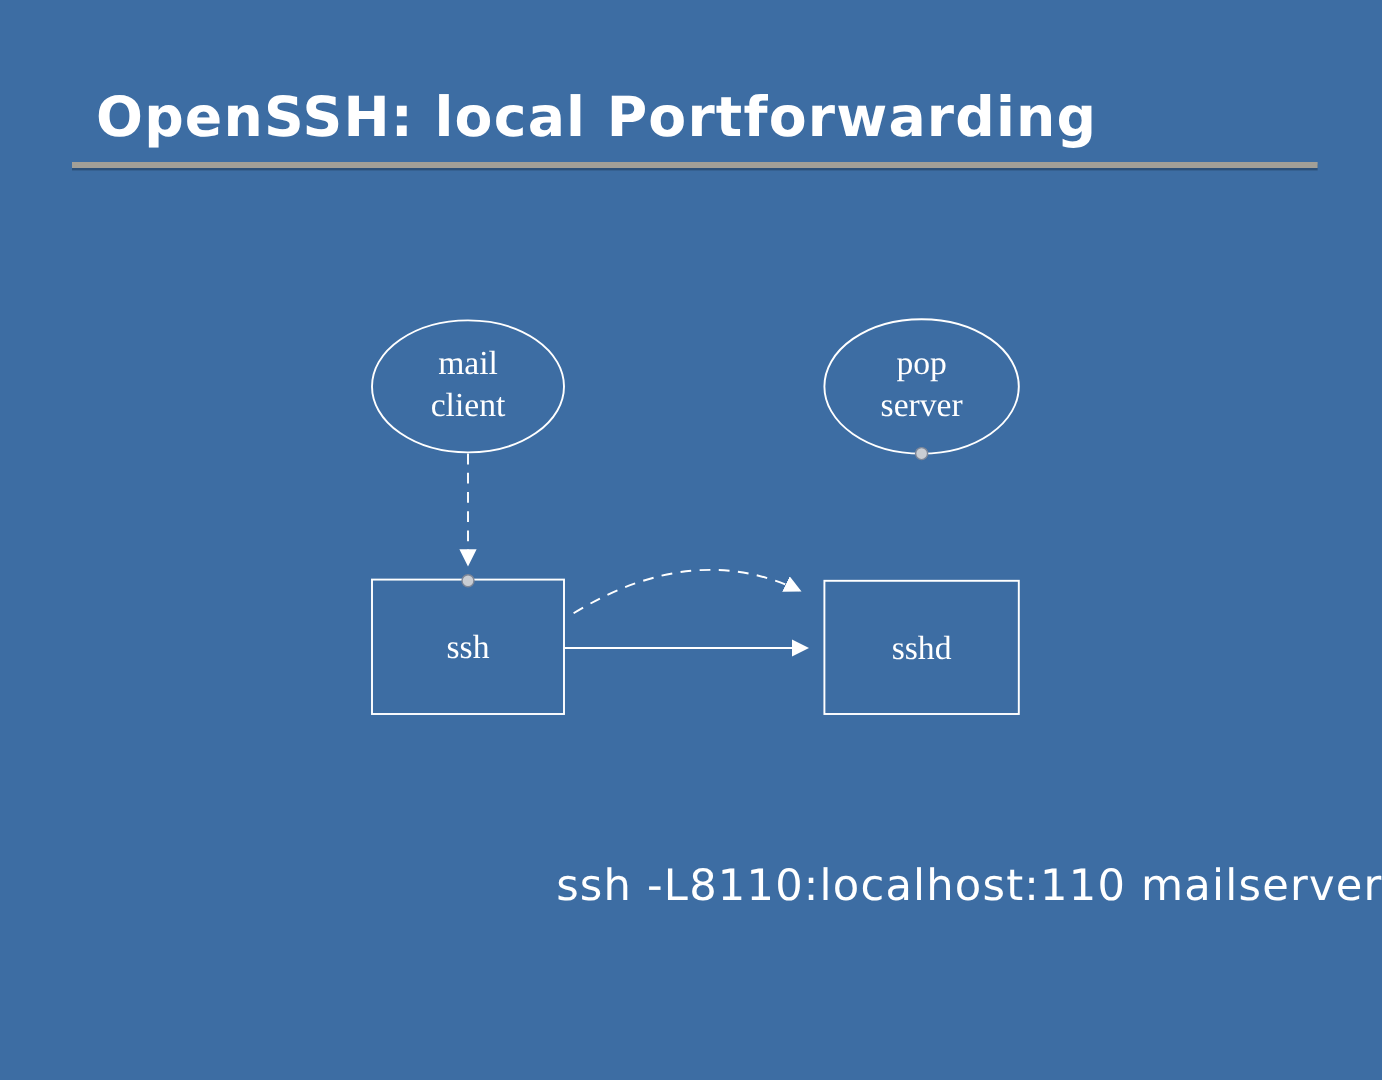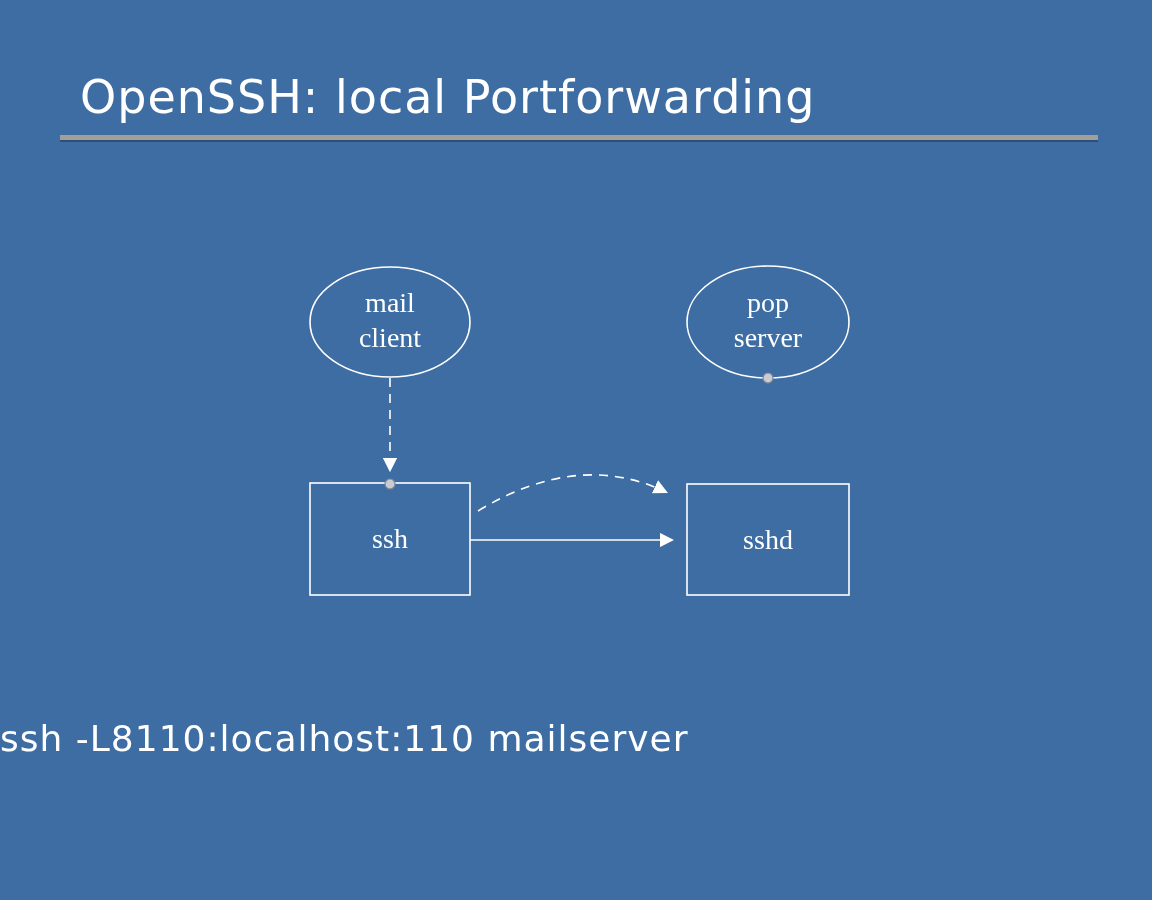--- a/index.html
+++ b/index.html
@@ -14,21 +14,21 @@
     overflow: hidden;
     font-family: "DejaVu Sans", sans-serif;
   }
   .title {
     position: absolute;
     left: 80px;
     top: 70px;
     margin: 0;
     color: #ffffff;
     font-size: 46px;
-    font-weight: 400;
+    font-weight: 700;
     letter-spacing: 1px;
     white-space: nowrap;
   }
   .title-rule {
     position: absolute;
     left: 60px;
     top: 135px;
     width: 1038px;
     height: 5px;
     background: #a29f97;
@@ -63,21 +63,21 @@
   .node-label {
     font-family: "Liberation Serif", "DejaVu Serif", serif;
     font-size: 28px;
     fill: #ffffff;
   }
   .command {
     position: absolute;
     left: 0;
     top: 718px;
     width: 1152px;
-    text-align: left;
+    text-align: right;
     color: #ffffff;
     font-size: 36px;
     letter-spacing: 1px;
     white-space: nowrap;
   }
 </style>
 </head>
 <body>
 
 <div class="slide">

